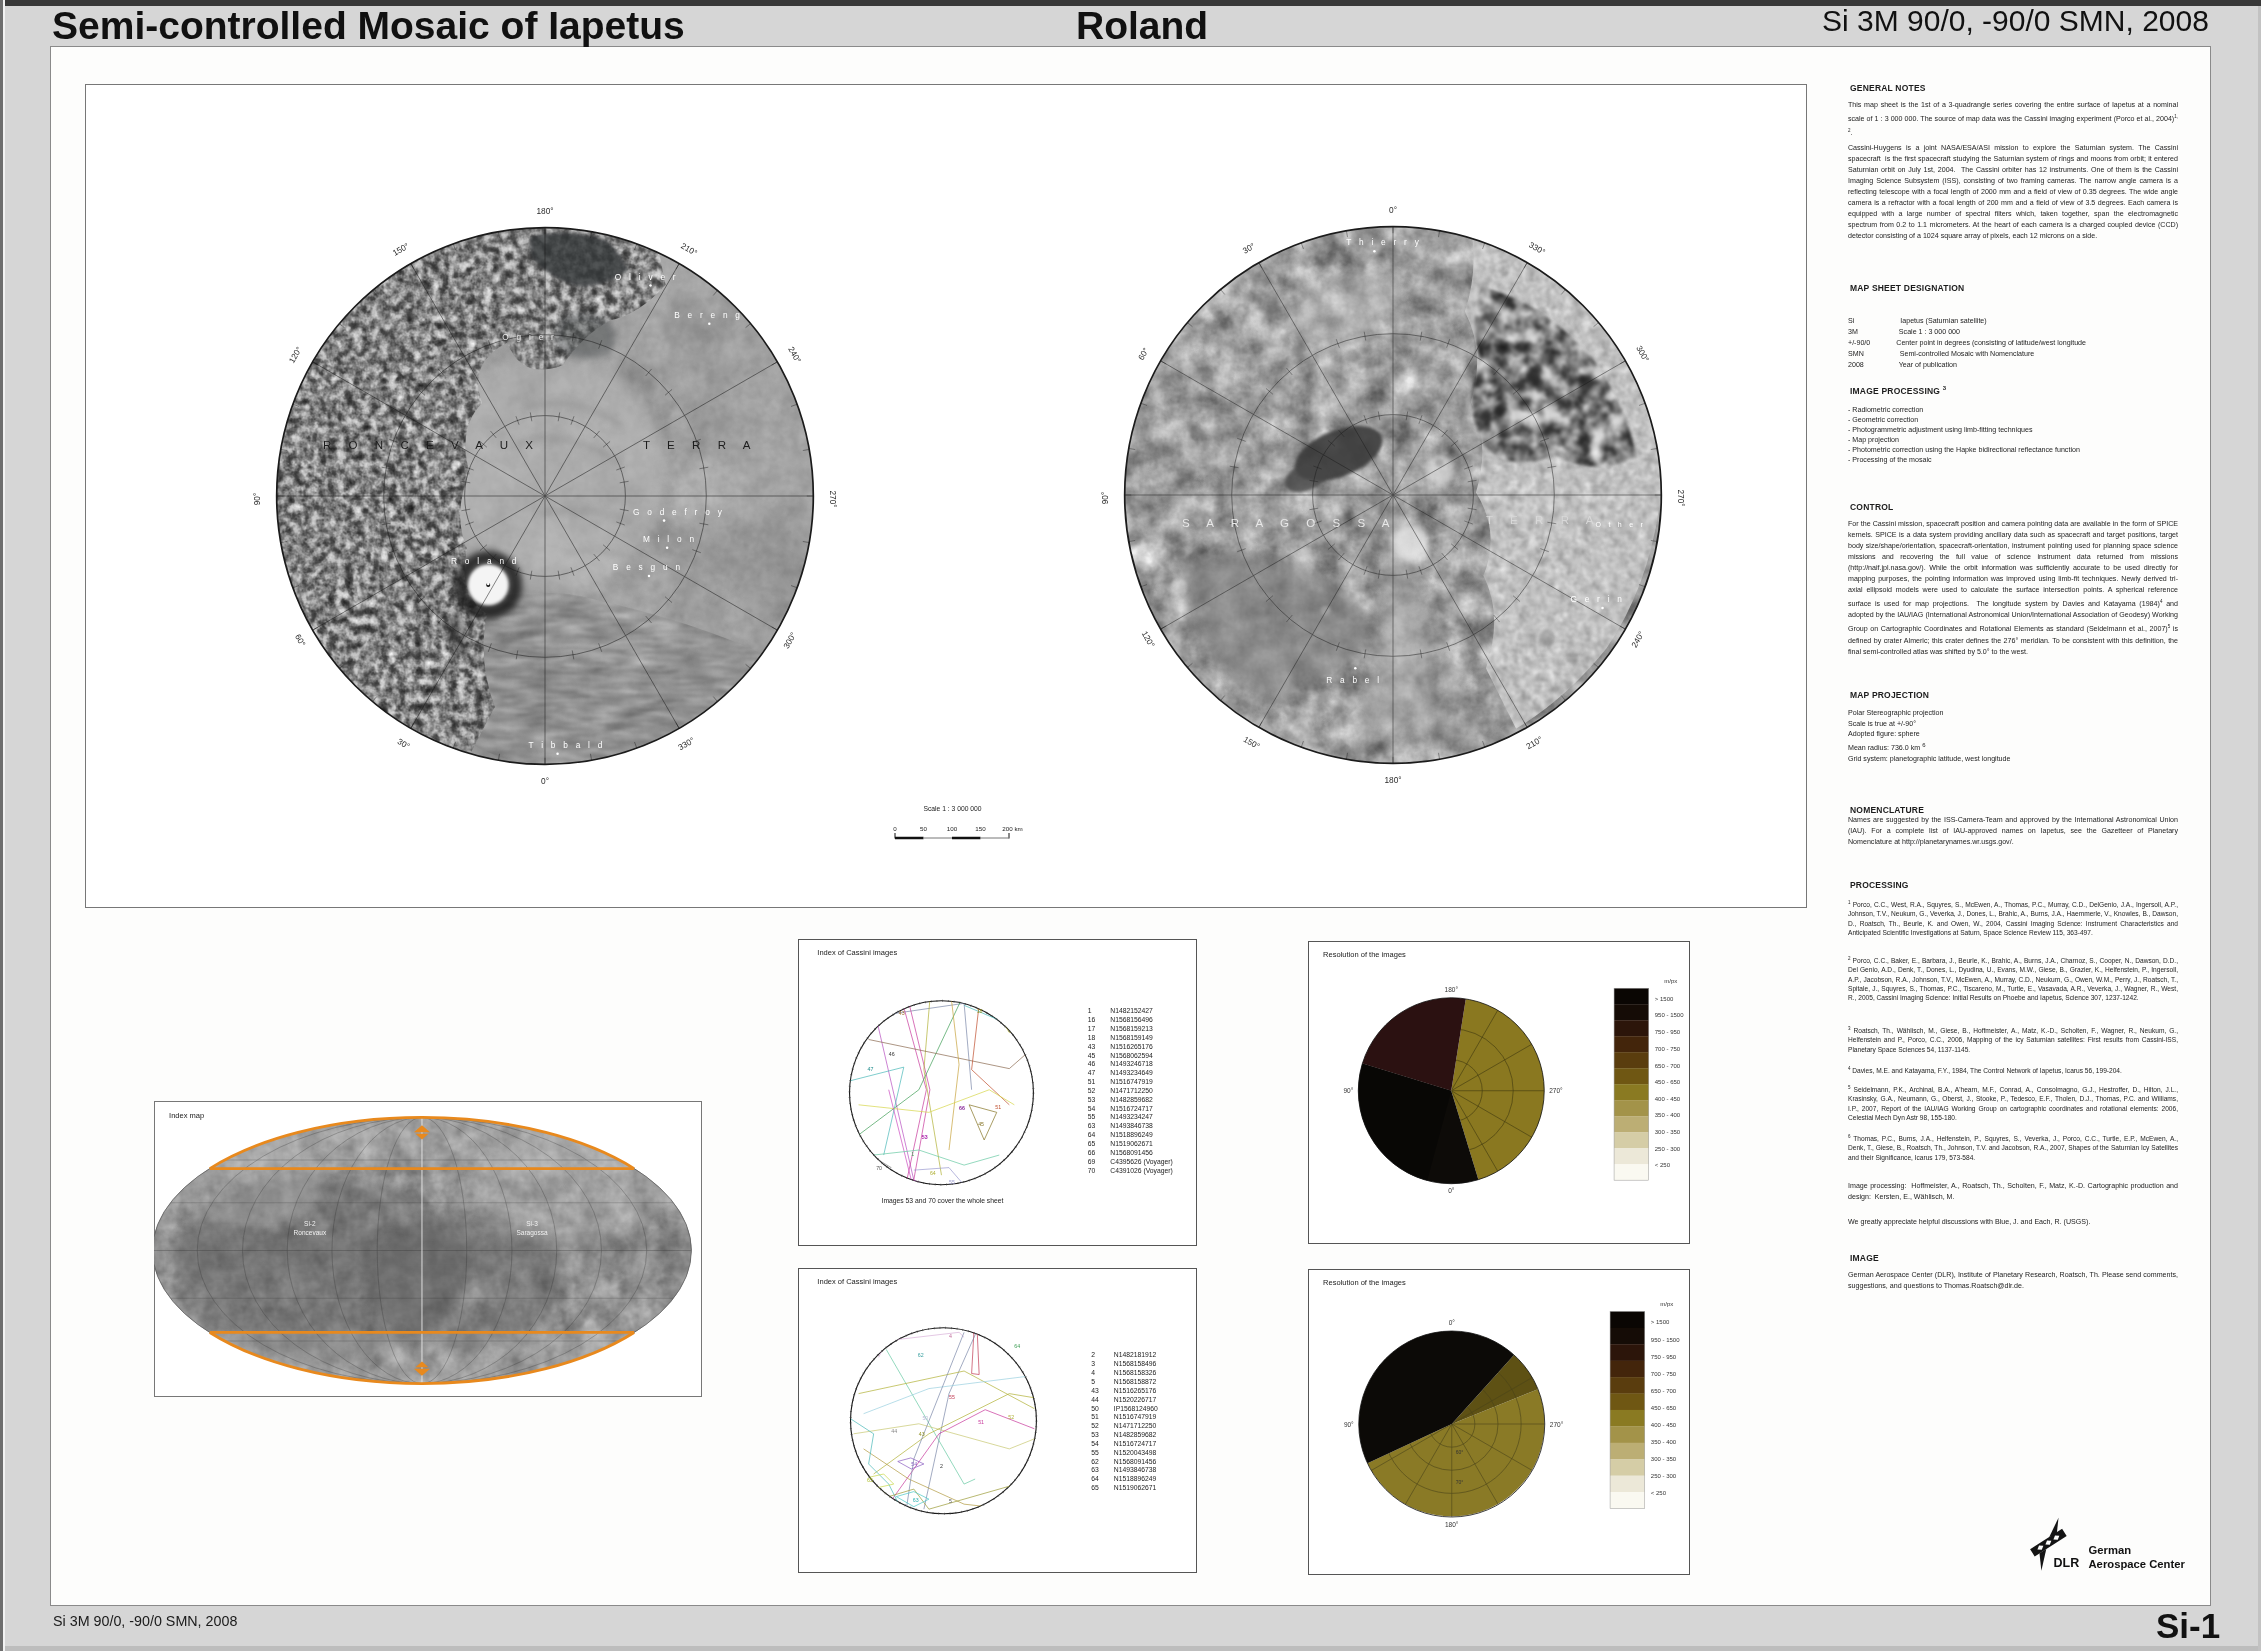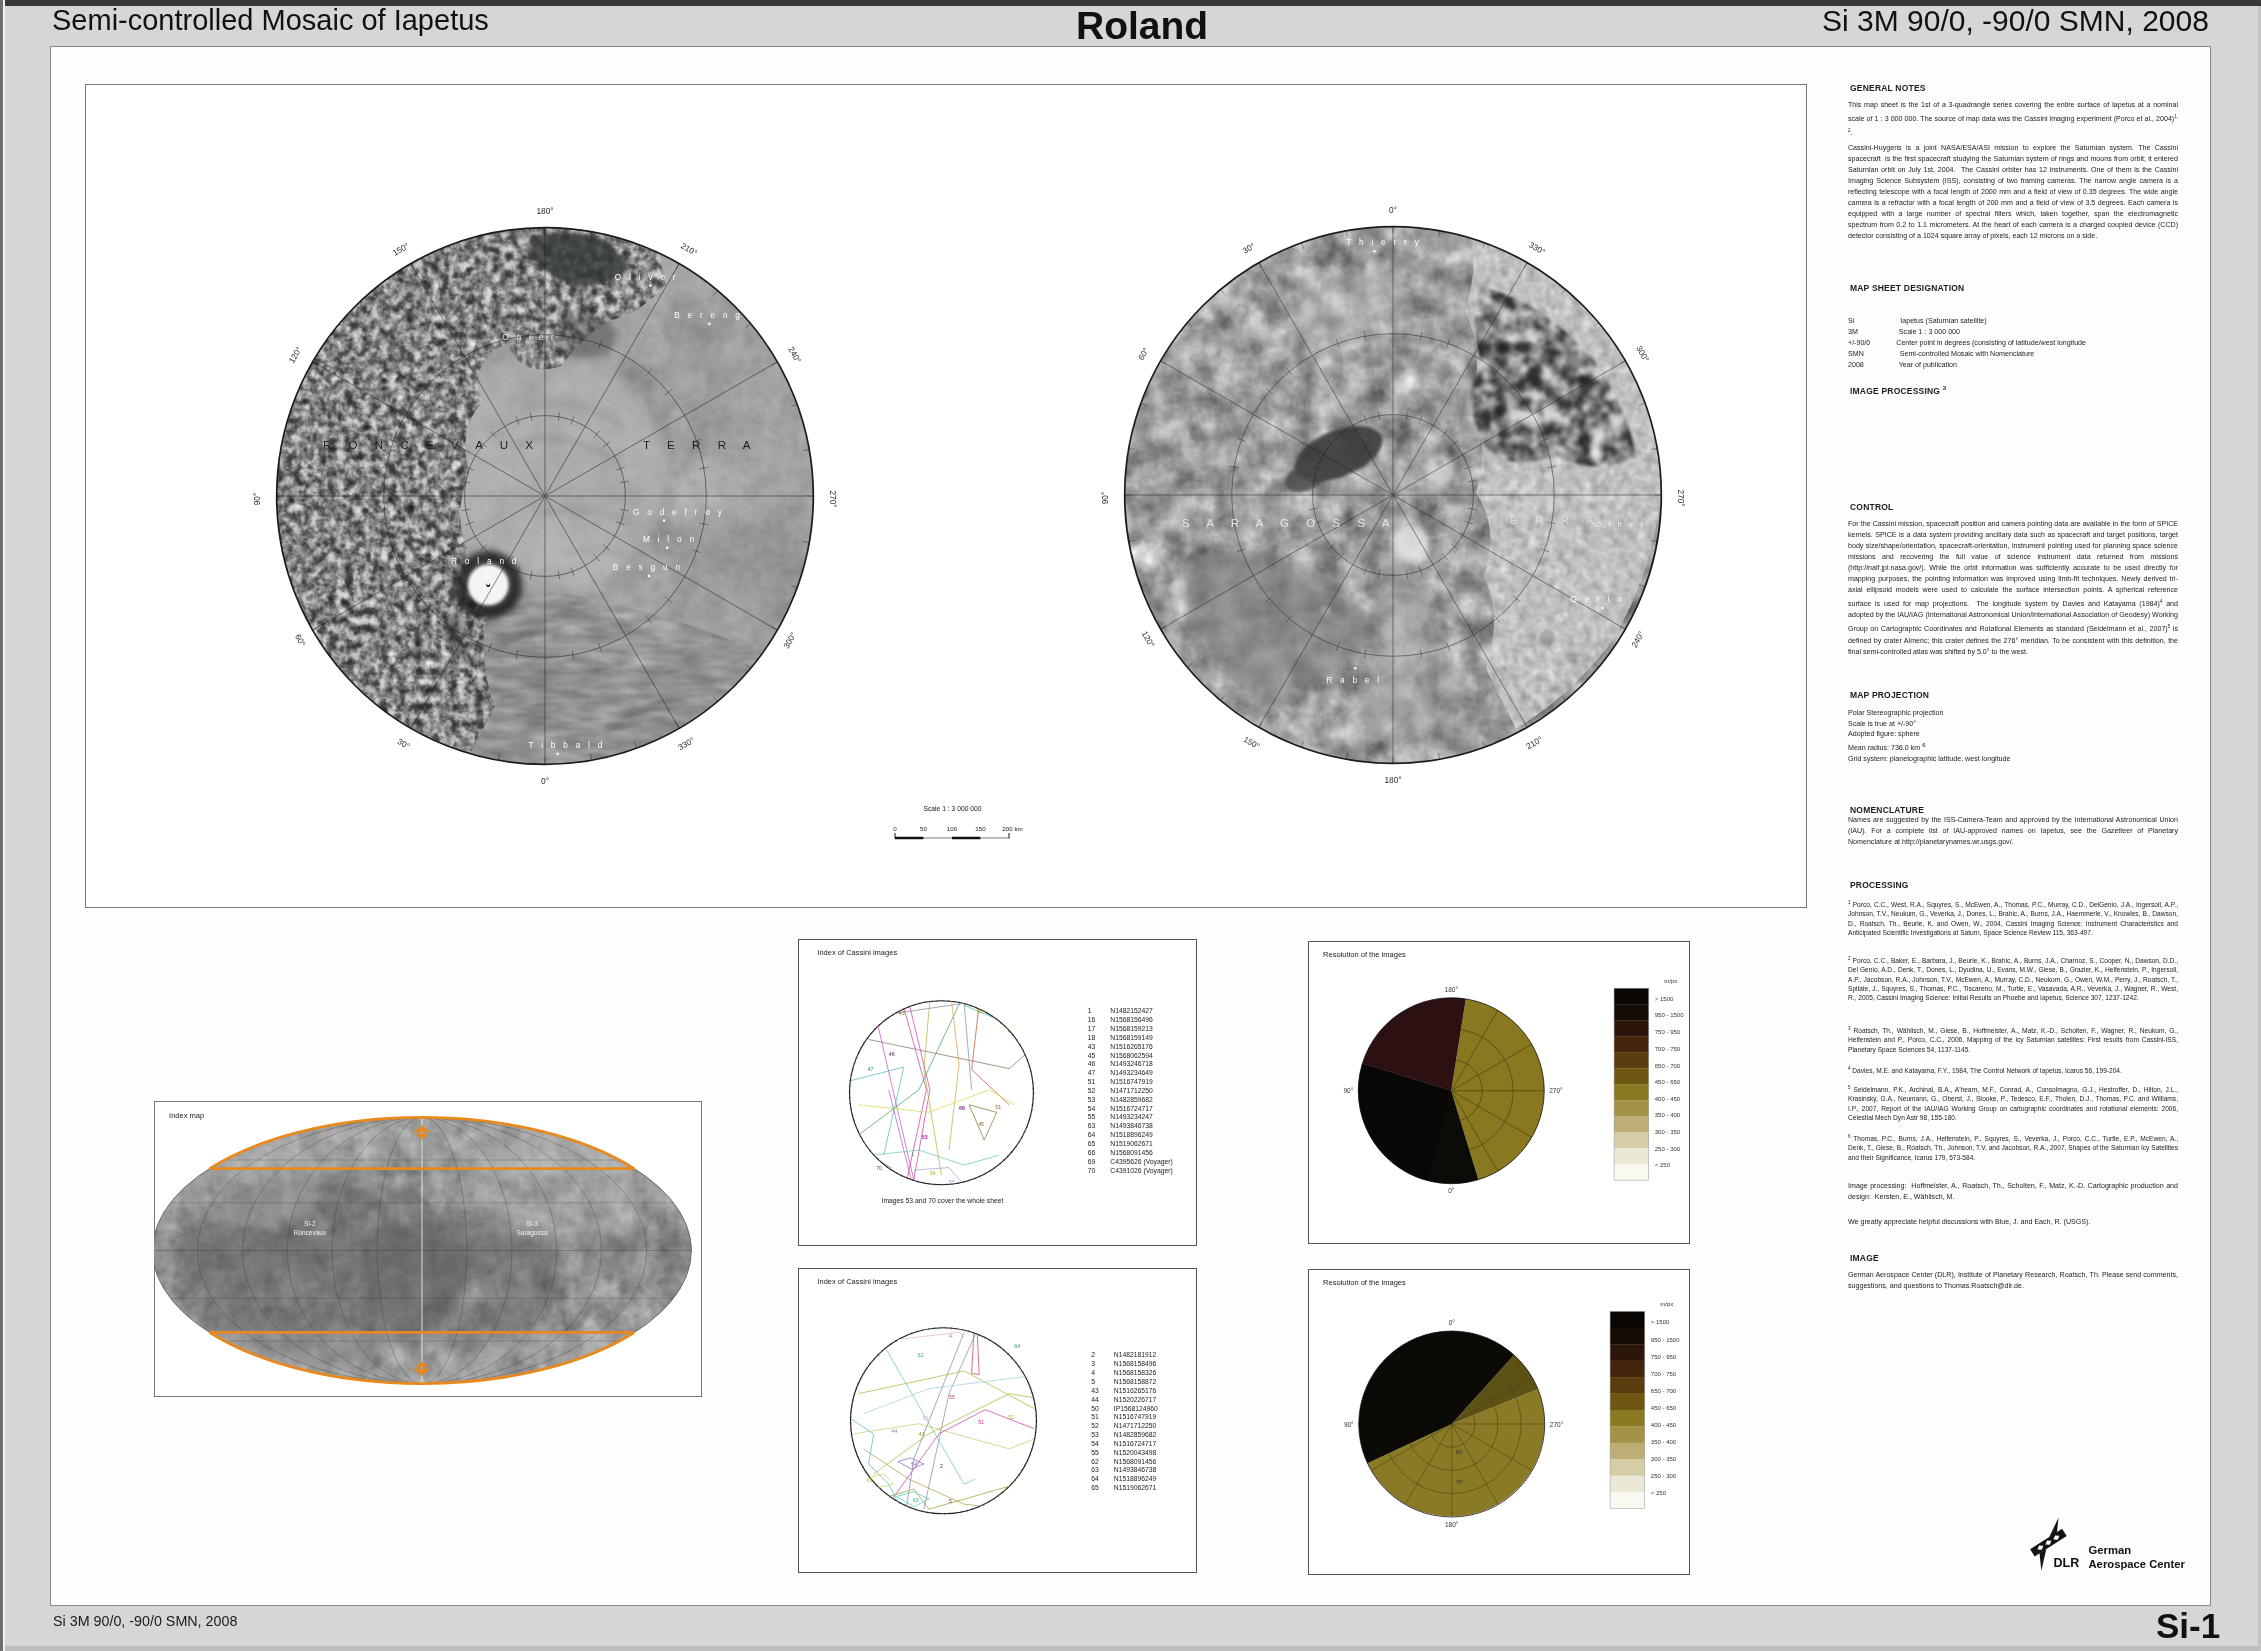--- a/index.html
+++ b/index.html
@@ -6,21 +6,21 @@
   body{width:2261px;height:1652px;position:relative;background:#d6d6d6;
        font-family:"Liberation Sans",sans-serif;overflow:hidden;}
   .abs{position:absolute;}
   #edgetop{left:0;top:0;width:2261px;height:6px;background:#383838;}
   #edgeleft{left:0;top:0;width:2.5px;height:1652px;background:#6e6e6e;}
   #edgeleft2{left:2.5px;top:0;width:2.5px;height:1652px;background:#f2f2f2;}
   #edgebottom{left:0;top:1646px;width:2261px;height:6px;background:#bdbdbd;}
   #edgeright{left:2258px;top:0;width:3.5px;height:1652px;background:#c2c2c2;}
   #sheet{left:50px;top:46px;width:2161px;height:1560px;background:#fdfdfc;
          border:1px solid #8a8a8a;box-sizing:border-box;}
-  #htitle{left:52px;top:4px;font-size:29px;font-weight:normal;color:#111;}
+  #htitle{left:52px;top:4px;font-size:39px;font-weight:bold;color:#111;}
   #hcenter{left:1076px;top:4px;font-size:39px;font-weight:bold;color:#111;}
   #hright{left:1822px;top:4px;font-size:30px;color:#111;}
   #mapframe{left:85px;top:84px;width:1722px;height:824px;border:1px solid #777;
             box-sizing:border-box;background:#fff;}
   #footleft{left:53px;top:1613px;font-size:14.3px;color:#1a1a1a;}
   #footright{left:2156px;top:1606px;font-size:35px;font-weight:bold;color:#111;}
   #ibox1{left:798px;top:939px;width:399px;height:307px;border:0.8px solid #555;box-sizing:border-box;background:#fff;}
   #ibox2{left:798px;top:1268px;width:399px;height:305px;border:0.8px solid #555;box-sizing:border-box;background:#fff;}
   #rbox1{left:1308px;top:941px;width:382px;height:303px;border:0.8px solid #555;box-sizing:border-box;background:#fff;}
   #rbox2{left:1308px;top:1269px;width:382px;height:306px;border:0.8px solid #555;box-sizing:border-box;background:#fff;}
@@ -819,20 +819,26 @@
 <h3 style="top:81px">GENERAL NOTES</h3>
 <p style="top:100px">This map sheet is the 1st of a 3-quadrangle series covering the entire surface of Iapetus at a nominal scale of 1 : 3 000 000. The source of map data was the Cassini imaging experiment (Porco et al., 2004)<sup>1, 2</sup>.</p>
 <p style="top:143px">Cassini-Huygens is a joint NASA/ESA/ASI mission to explore the Saturnian system. The Cassini spacecraft&nbsp; is the first spacecraft studying the Saturnian system of rings and moons from orbit; it entered Saturnian orbit on July 1st, 2004. &nbsp;The Cassini orbiter has 12 instruments. One of them is the Cassini Imaging Science Subsystem (ISS), consisting of two framing cameras. The narrow angle camera is a reflecting telescope with a focal length of 2000 mm and a field of view of 0.35 degrees. The wide angle camera is a refractor with a focal length of 200 mm and a field of view of 3.5 degrees. Each camera is equipped with a large number of spectral filters which, taken together, span the electromagnetic spectrum from 0.2 to 1.1 micrometers. At the heart of each camera is a charged coupled device (CCD) detector consisting of a 1024 square array of pixels, each 12 microns on a side.</p>
 <h3 style="top:281px">MAP SHEET DESIGNATION</h3>
 <p style="top:316px" class="nj">Si<span style="display:inline-block;width:46px"></span>Iapetus (Saturnian satellite)<br>
 3M<span style="display:inline-block;width:41px"></span>Scale 1 : 3 000 000<br>
 +/-90/0<span style="display:inline-block;width:26px"></span>Center point in degrees (consisting of latitude/west longitude<br>
 SMN<span style="display:inline-block;width:36px"></span>Semi-controlled Mosaic with Nomenclature<br>
 2008<span style="display:inline-block;width:35px"></span>Year of publication</p>
 <h3 style="top:383px">IMAGE PROCESSING <sup style="font-size:6px">3</sup></h3>
+<p style="top:406px;line-height:9.9px" class="nj">- Radiometric correction<br>
+- Geometric correction<br>
+- Photogrammetric adjustment using limb-fitting techniques<br>
+- Map projection<br>
+- Photometric correction using the Hapke bidirectional reflectance function<br>
+- Processing of the mosaic</p>
 <h3 style="top:500px">CONTROL</h3>
 <p style="top:519px">For the Cassini mission, spacecraft position and camera pointing data are available in the form of SPICE kernels. SPICE is a data system providing ancillary data such as spacecraft and target positions, target body size/shape/orientation, spacecraft-orientation, instrument pointing used for planning space science missions and recovering the full value of science instrument data returned from missions (http://naif.jpl.nasa.gov/). While the orbit information was sufficiently accurate to be used directly for mapping purposes, the pointing information was improved using limb-fit techniques. Newly derived tri-axial ellipsoid models were used to calculate the surface intersection points. A spherical reference surface is used for map projections. &nbsp;The longitude system by Davies and Katayama (1984)<sup>4</sup> and adopted by the IAU/IAG (International Astronomical Union/International Association of Geodesy) Working Group on Cartographic Coordinates and Rotational Elements as standard (Seidelmann et al., 2007)<sup>5</sup> is defined by crater Almeric; this crater defines the 276° meridian. To be consistent with this definition, the final semi-controlled atlas was shifted by 5.0° to the west.</p>
 <h3 style="top:688px">MAP PROJECTION</h3>
 <p style="top:708px;line-height:10.6px" class="nj">Polar Stereographic projection<br>
 Scale is true at +/-90°<br>
 Adopted figure: sphere<br>
 Mean radius: 736.0 km <sup style="font-size:6px">6</sup><br>
 Grid system: planetographic latitude, west longitude</p>
 <h3 style="top:803px">NOMENCLATURE</h3>
 <p style="top:815px">Names are suggested by the ISS-Camera-Team and approved by the International Astronomical Union (IAU). For a complete list of IAU-approved names on Iapetus, see the Gazetteer of Planetary Nomenclature at http://planetarynames.wr.usgs.gov/.</p>

